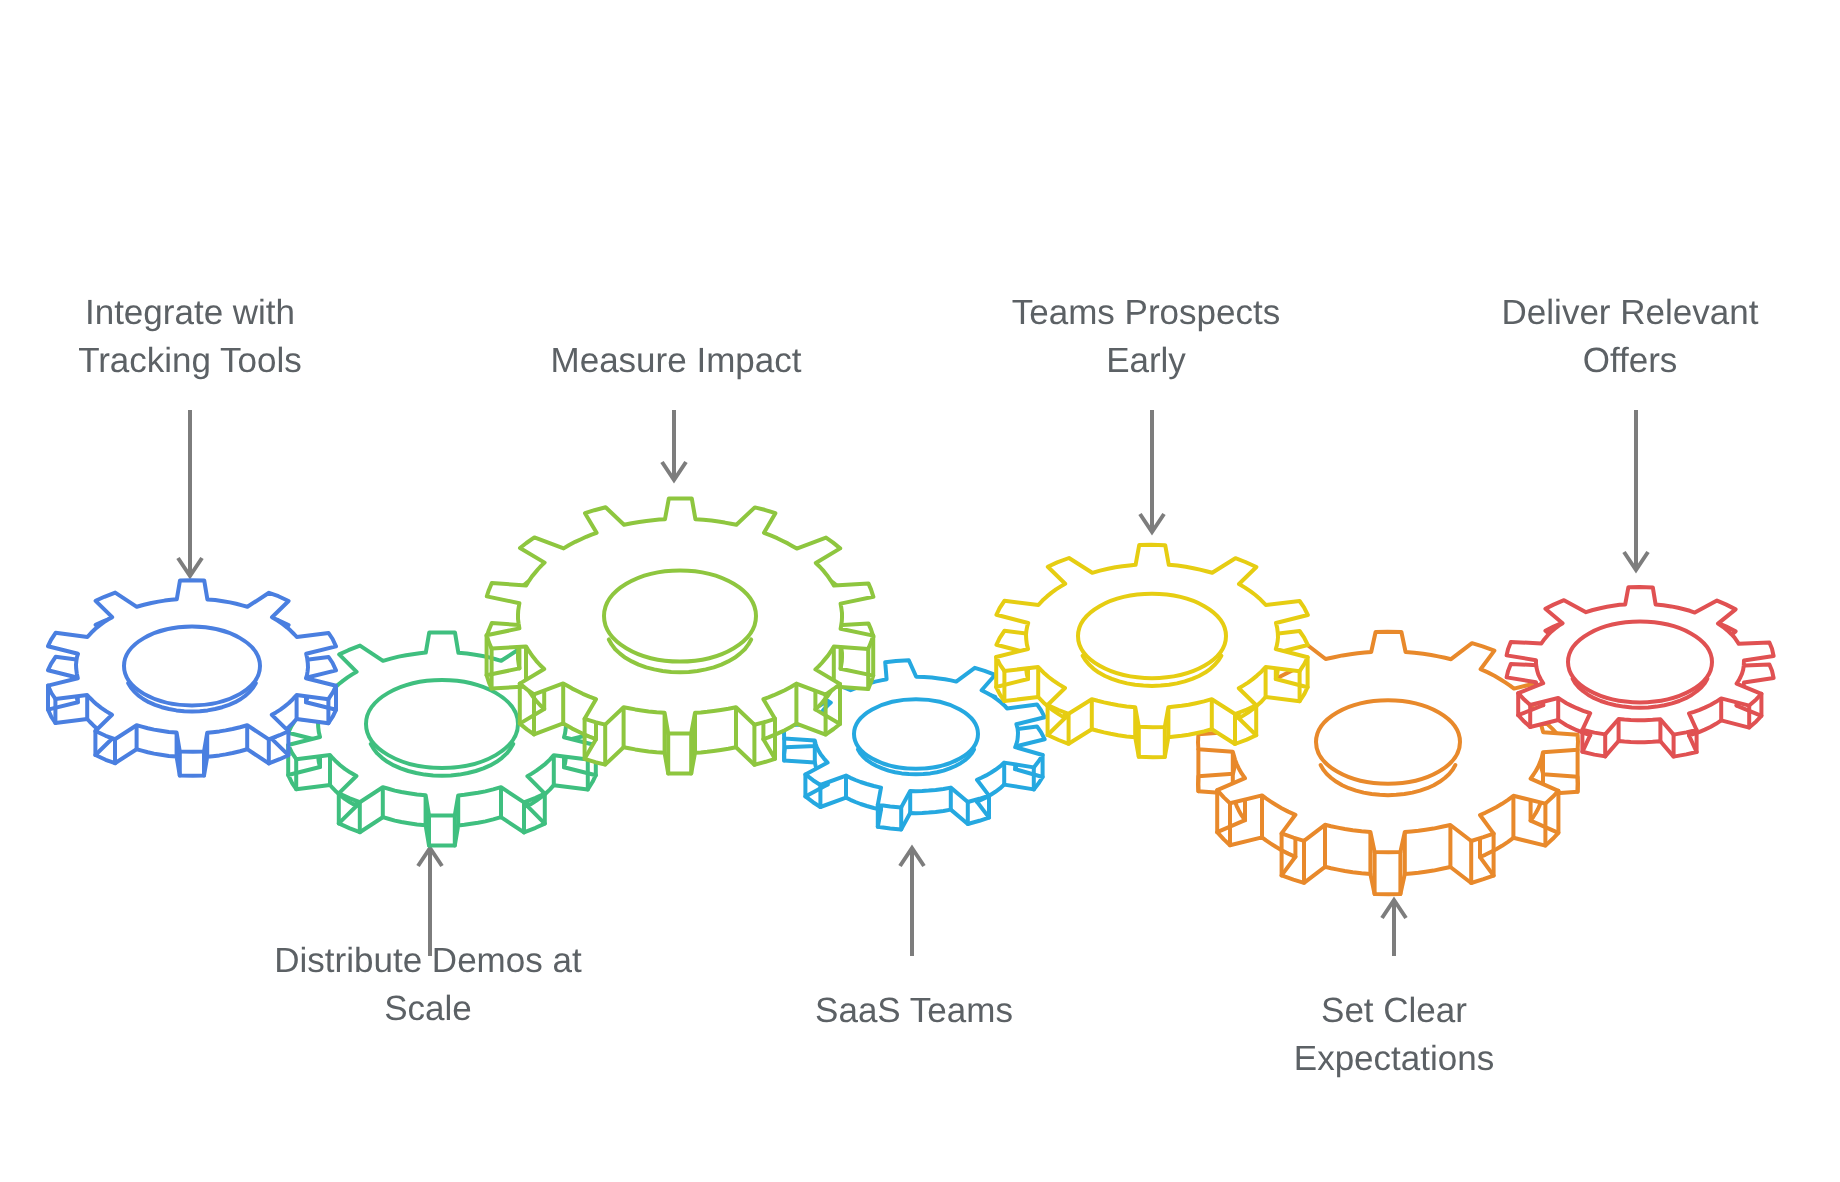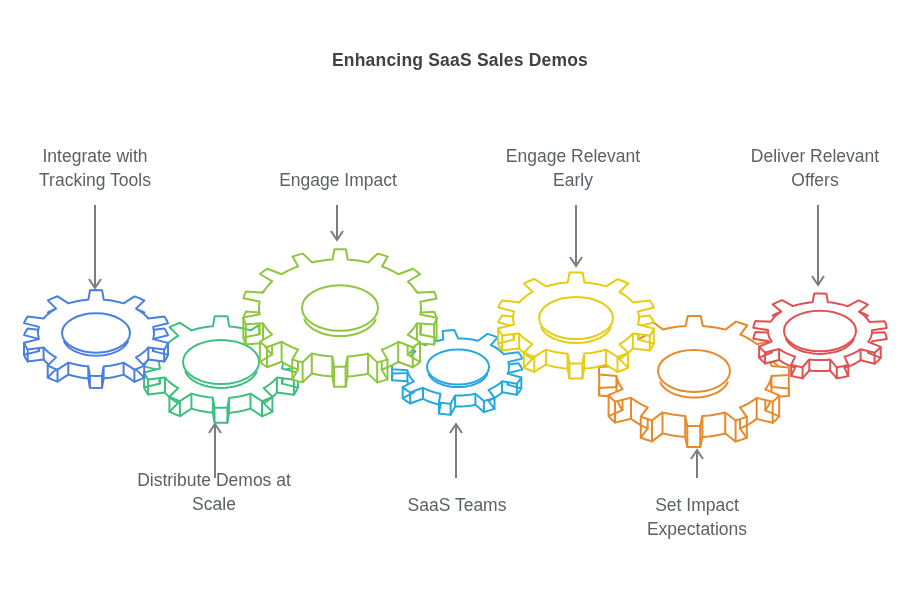--- a/index.html
+++ b/index.html
@@ -14,21 +14,20 @@
   .step-label{
     position:absolute;width:230px;text-align:center;
     font-size:17.5px;line-height:24px;color:#5c6165;white-space:pre-line;
   }
   svg.gears{position:absolute;left:0;top:0;}
 </style>
 </head>
 <body>
 
 <div class="canvas">
-  <div class="title">Enhancing SaaS Sales Demos</div>
   <svg class="gears" id="gears-svg" width="920" height="591" viewBox="0 0 920 591">
       <g stroke="#7d7d7d" stroke-width="2" fill="none">
         <line x1="95" y1="205" x2="95" y2="288"></line>
         <path d="M89,279 L95,288 L101,279" stroke-linejoin="miter"></path>
       </g>
       <g stroke="#7d7d7d" stroke-width="2" fill="none">
         <line x1="215" y1="478" x2="215" y2="424"></line>
         <path d="M209,433 L215,424 L221,433" stroke-linejoin="miter"></path>
       </g>
       <g stroke="#7d7d7d" stroke-width="2" fill="none">
@@ -238,22 +237,22 @@
         <path d="M871.0,336.8L870.2,338.6L869.3,340.3L868.3,341.8L880.7,346.9L878.1,349.7L874.6,352.8L860.6,349.2L858.0,350.9L855.2,352.5L852.4,353.8L849.8,354.9L847.0,355.9L844.5,356.7L848.3,365.0L843.1,366.2L836.8,367.3L830.2,359.6L826.3,359.9L822.3,360.1L818.7,360.1L815.4,360.0L812.2,359.8L809.3,359.5L802.6,367.2L797.2,366.3L791.2,364.9L795.1,356.6L791.6,355.4L788.4,354.1L785.6,352.8L783.2,351.6L781.0,350.2L779.1,349.0L765.1,352.5L762.1,349.8L759.1,346.6L771.6,341.6L770.3,339.5L769.2,337.3L768.6,335.3L768.2,333.5L768.0,331.7L768.0,330.1L753.3,327.7L754.0,324.6L755.4,321.0L770.7,321.7L772.2,319.6L773.9,317.6L775.6,315.8L777.4,314.3L779.4,312.8L781.3,311.6L772.7,304.4L776.8,302.3L782.0,300.1L793.0,306.1L796.4,305.0L800.1,304.1L803.5,303.4L806.6,302.9L809.8,302.4L812.6,302.2L814.2,293.6L819.8,293.5L826.4,293.7L827.8,302.2L831.7,302.6L835.6,303.2L839.0,303.9L842.0,304.6L844.9,305.4L847.4,306.3L858.5,300.3L862.9,302.2L867.8,304.7L859.0,311.8L861.6,313.5L863.8,315.3L865.7,317.1L867.2,318.7L868.4,320.4L869.4,321.9L884.7,321.3L886.0,324.4L886.8,328.0L872.0,330.3L871.9,332.6L871.6,334.8Z" fill="#ffffff"></path>
         <ellipse cx="820" cy="331" rx="36" ry="20.2" fill="#ffffff"></ellipse>
         <path d="M786.3,339.4L787.6,341.6L789.4,343.7L791.6,345.6L794.2,347.5L797.1,349.1L800.4,350.5L804.0,351.7L807.8,352.6L811.8,353.3L815.9,353.7L820.0,353.9L824.1,353.7L828.2,353.3L832.2,352.6L836.0,351.7L839.6,350.5L842.9,349.1L845.8,347.5L848.4,345.6L850.6,343.7L852.4,341.6L853.7,339.4"></path>
       </g>
     </svg>
   <div id="labels">
       <div class="step-label" style="left: -20px; bottom: 399px;">Integrate with
 Tracking Tools</div>
       <div class="step-label" style="left: 99px; top: 468px;">Distribute Demos at
 Scale</div>
-      <div class="step-label" style="left: 223px; bottom: 399px;">Engage Impact</div>
+      <div class="step-label" style="left: 223px; bottom: 399px;">Measure Impact</div>
       <div class="step-label" style="left: 342px; top: 493px;">SaaS Teams</div>
-      <div class="step-label" style="left: 458px; bottom: 399px;">Engage Relevant
+      <div class="step-label" style="left: 458px; bottom: 399px;">Teams Prospects
 Early</div>
-      <div class="step-label" style="left: 582px; top: 493px;">Set Impact
+      <div class="step-label" style="left: 582px; top: 493px;">Set Clear
 Expectations</div>
       <div class="step-label" style="left: 700px; bottom: 399px;">Deliver Relevant
 Offers</div>
     </div>
 </div>
 
 </body></html>

